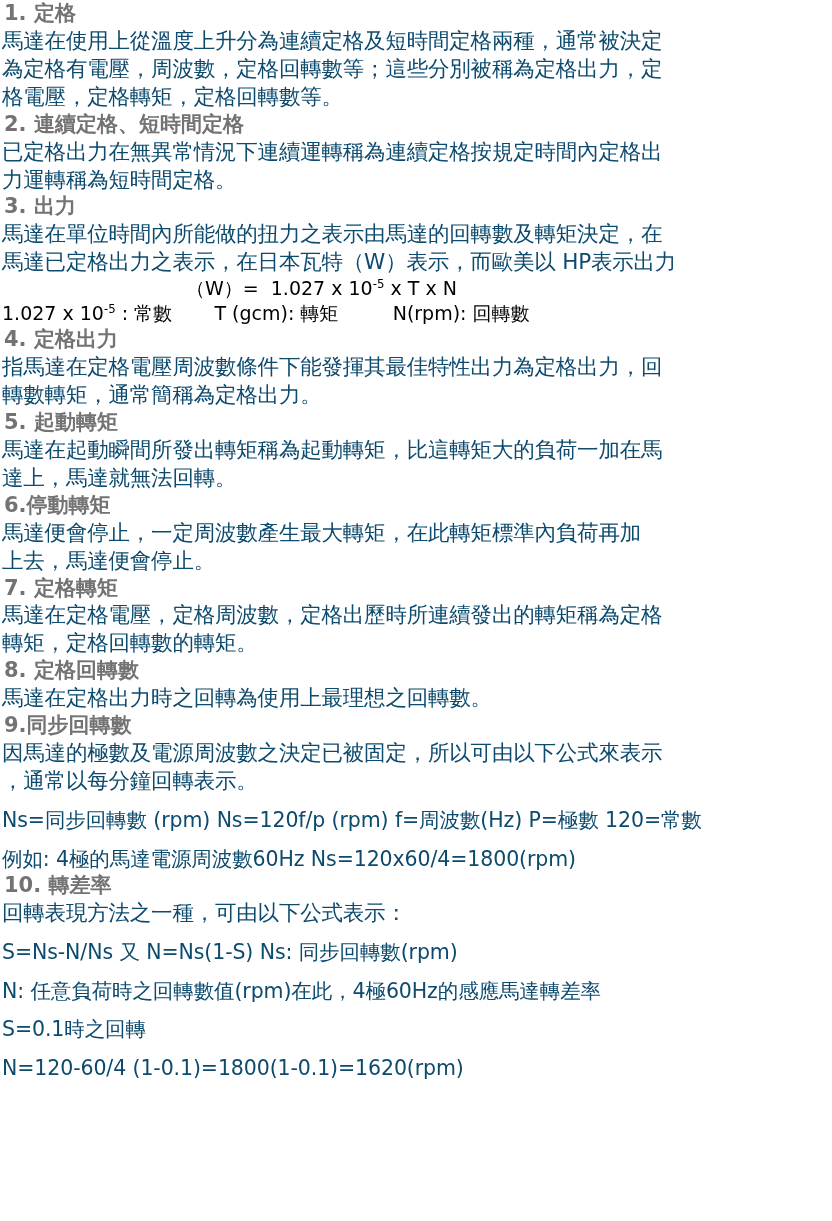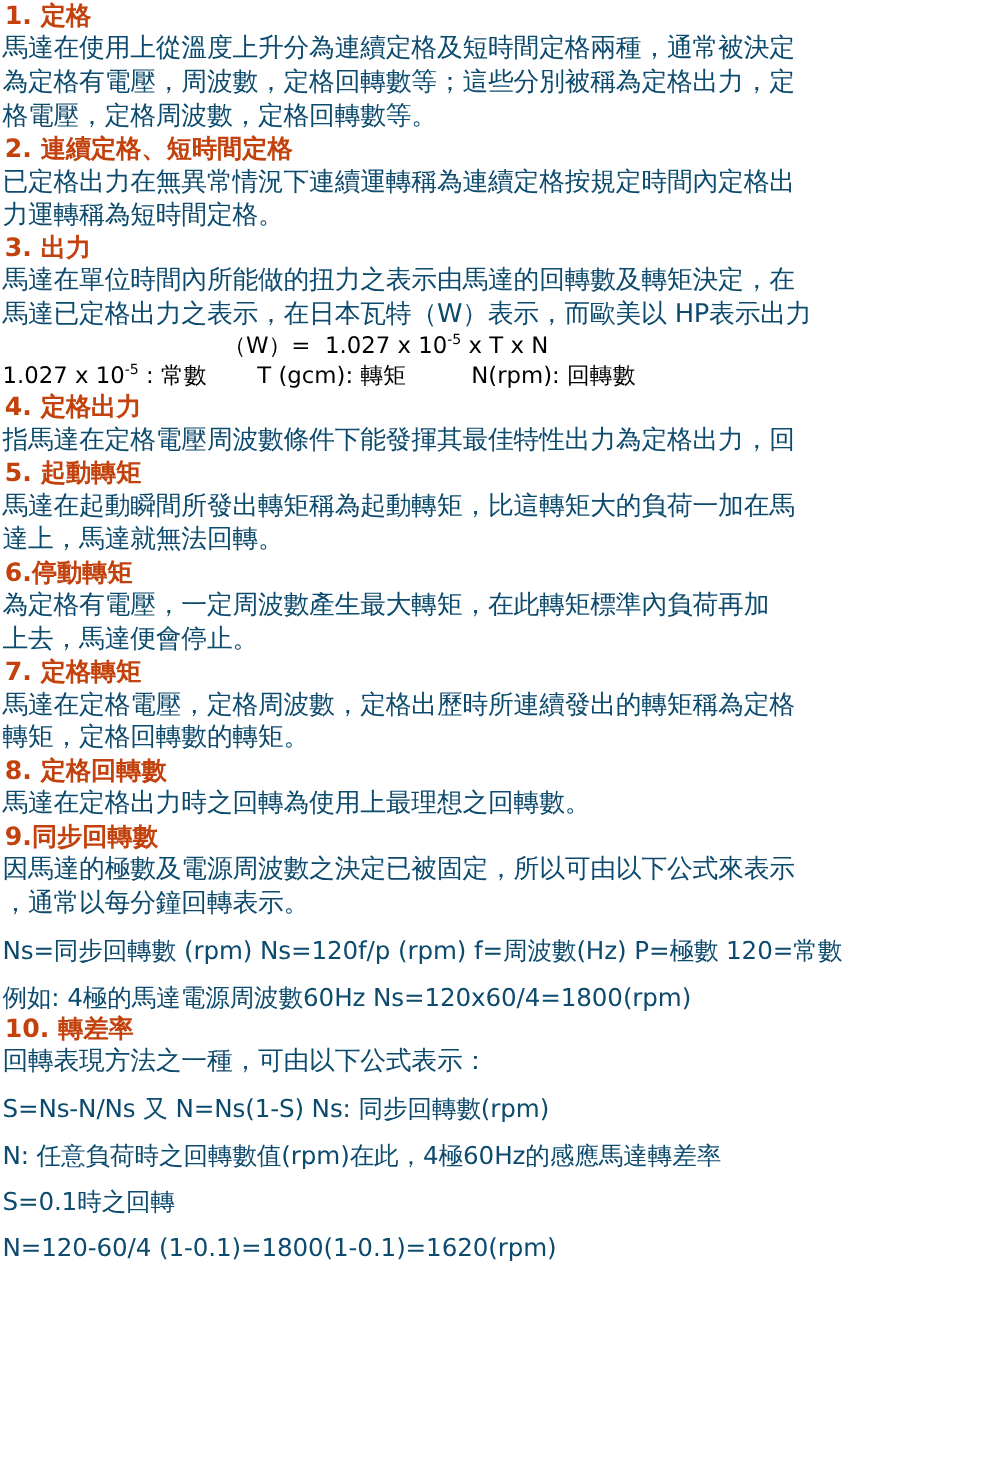--- a/index.html
+++ b/index.html
@@ -18,21 +18,21 @@
     width: 832px;
     height: 1221px;
     position: relative;
     padding: 0;
     box-sizing: border-box;
   }
   .section {
     margin: 0;
   }
   .heading {
-    color: #c2410c;
+    color: #737373;
     font-weight: bold;
     font-size: 21px;
     line-height: 1.28;
     margin: 0;
     padding: 0 0 0 4px;
     letter-spacing: 0px;
   }
   .body-text {
     color: #0c4a6e;
     font-size: 21.5px;
@@ -67,51 +67,52 @@
 </style>
 </head>
 <body>
 
 <div class="page">
 
   <div class="section">
     <div class="heading">1. 定格</div>
     <div class="body-text">馬達在使用上從溫度上升分為連續定格及短時間定格兩種，通常被決定</div>
     <div class="body-text">為定格有電壓，周波數，定格回轉數等；這些分別被稱為定格出力，定</div>
-    <div class="body-text">格電壓，定格周波數，定格回轉數等。</div>
+    <div class="body-text">格電壓，定格轉矩，定格回轉數等。</div>
   </div>
 
   <div class="section">
     <div class="heading">2. 連續定格、短時間定格</div>
     <div class="body-text">已定格出力在無異常情況下連續運轉稱為連續定格按規定時間內定格出</div>
     <div class="body-text">力運轉稱為短時間定格。</div>
   </div>
 
   <div class="section">
     <div class="heading">3. 出力</div>
     <div class="body-text">馬達在單位時間內所能做的扭力之表示由馬達的回轉數及轉矩決定，在</div>
     <div class="body-text">馬達已定格出力之表示，在日本瓦特（W）表示，而歐美以 HP表示出力</div>
     <div class="formula-line formula-indent-1"><span>（W）=  1.027 x 10</span><sup>-5</sup><span> x T x N</span></div>
     <div class="formula-line formula-indent-2"><span>1.027 x 10</span><sup>-5</sup><span> : 常數       T (gcm): 轉矩         N(rpm): 回轉數</span></div>
   </div>
 
   <div class="section">
     <div class="heading">4. 定格出力</div>
     <div class="body-text">指馬達在定格電壓周波數條件下能發揮其最佳特性出力為定格出力，回</div>
+    <div class="body-text">轉數轉矩，通常簡稱為定格出力。</div>
   </div>
 
   <div class="section">
     <div class="heading">5. 起動轉矩</div>
     <div class="body-text">馬達在起動瞬間所發出轉矩稱為起動轉矩，比這轉矩大的負荷一加在馬</div>
     <div class="body-text">達上，馬達就無法回轉。</div>
   </div>
 
   <div class="section">
     <div class="heading">6.停動轉矩</div>
-    <div class="body-text">為定格有電壓，一定周波數產生最大轉矩，在此轉矩標準內負荷再加</div>
+    <div class="body-text">馬達便會停止，一定周波數產生最大轉矩，在此轉矩標準內負荷再加</div>
     <div class="body-text">上去，馬達便會停止。</div>
   </div>
 
   <div class="section">
     <div class="heading">7. 定格轉矩</div>
     <div class="body-text">馬達在定格電壓，定格周波數，定格出歷時所連續發出的轉矩稱為定格</div>
     <div class="body-text">轉矩，定格回轉數的轉矩。</div>
   </div>
 
   <div class="section">

